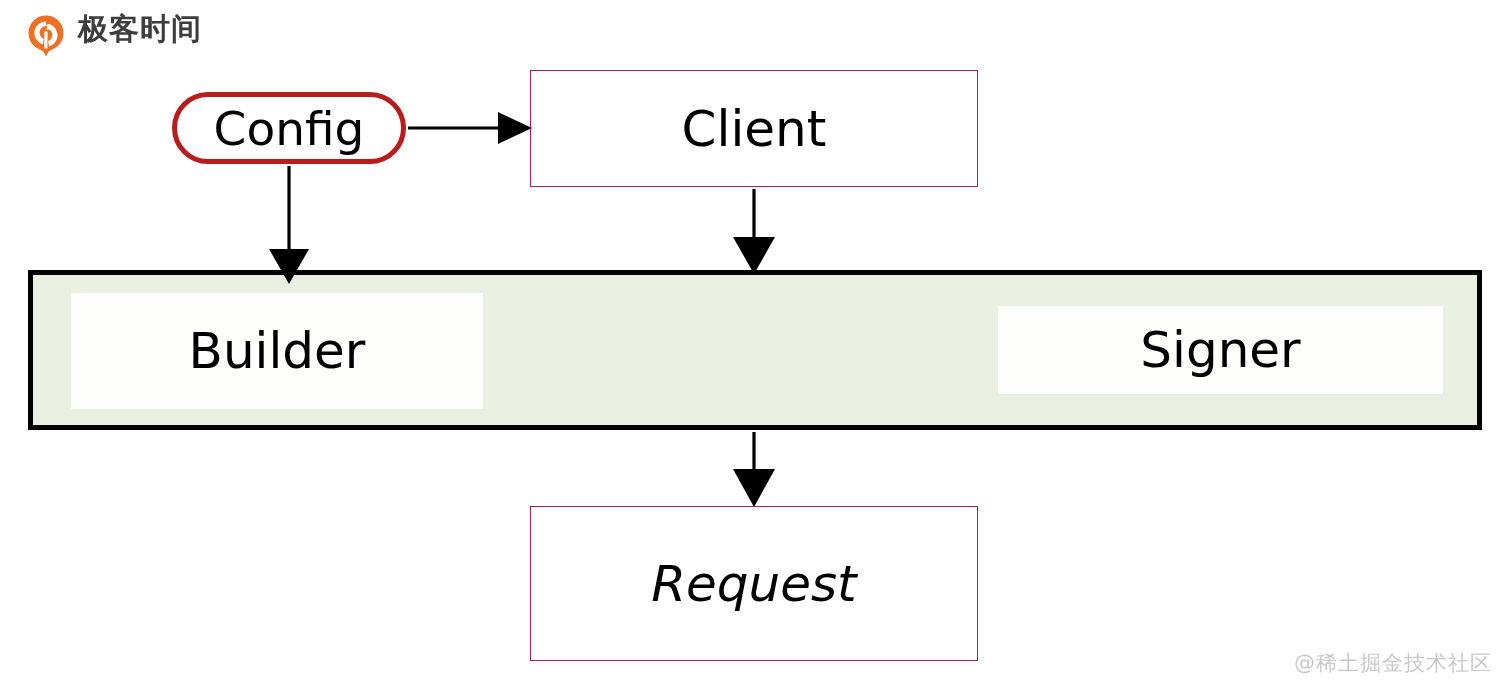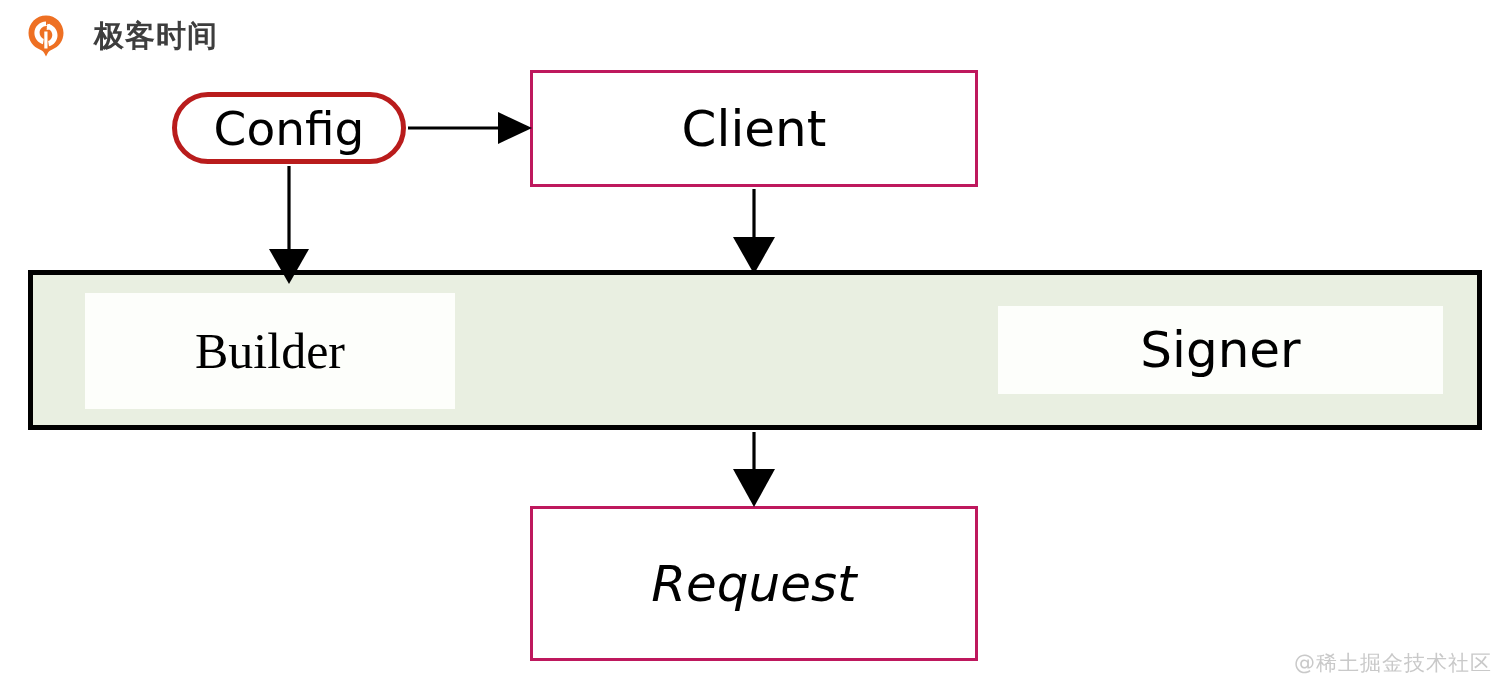--- a/index.html
+++ b/index.html
@@ -19,22 +19,22 @@
     background: #ffffff;
     overflow: hidden;
   }
 
   
   .brand {
     position: absolute;
     left: 26px;
     top: 14px;
     display: flex;
-    align-items: center;
-    gap: 28px;
+    align-items: flex-start;
+    gap: 12px;
   }
   .brand-mark {
     width: 40px;
     height: 44px;
     display: block;
   }
   .brand-text {
     font-family: "DejaVu Sans", "Liberation Sans", sans-serif;
     font-size: 30px;
     font-weight: 700;
@@ -63,21 +63,21 @@
     display: flex;
     align-items: center;
     justify-content: center;
     background: #ffffff;
     color: #000000;
     font-family: "DejaVu Sans", "Liberation Sans", sans-serif;
     font-weight: 400;
     white-space: nowrap;
   }
   .node-rect {
-    border: 3px solid #be185d;
+    border: 1px solid #be185d;
   }
   .node-stadium {
     border: 5px solid #b91c1c;
     border-radius: 36px;
   }
 
   #node-config {
     left: 172px;
     top: 92px;
     width: 234px;
@@ -117,25 +117,24 @@
     background: #fdfefb;
     display: flex;
     align-items: center;
     justify-content: center;
     color: #000000;
     font-family: "DejaVu Sans", "Liberation Sans", sans-serif;
     font-size: 50px;
     white-space: nowrap;
   }
   #node-builder {
-    left: 52px;
+    left: 38px;
     top: 18px;
-    width: 370px;
+    width: 412px;
     height: 116px;
-    font-family: Liberation Serif, serif;
   }
   #node-signer {
     left: 965px;
     top: 31px;
     width: 445px;
     height: 88px;
   }
 
   
   .edges {

